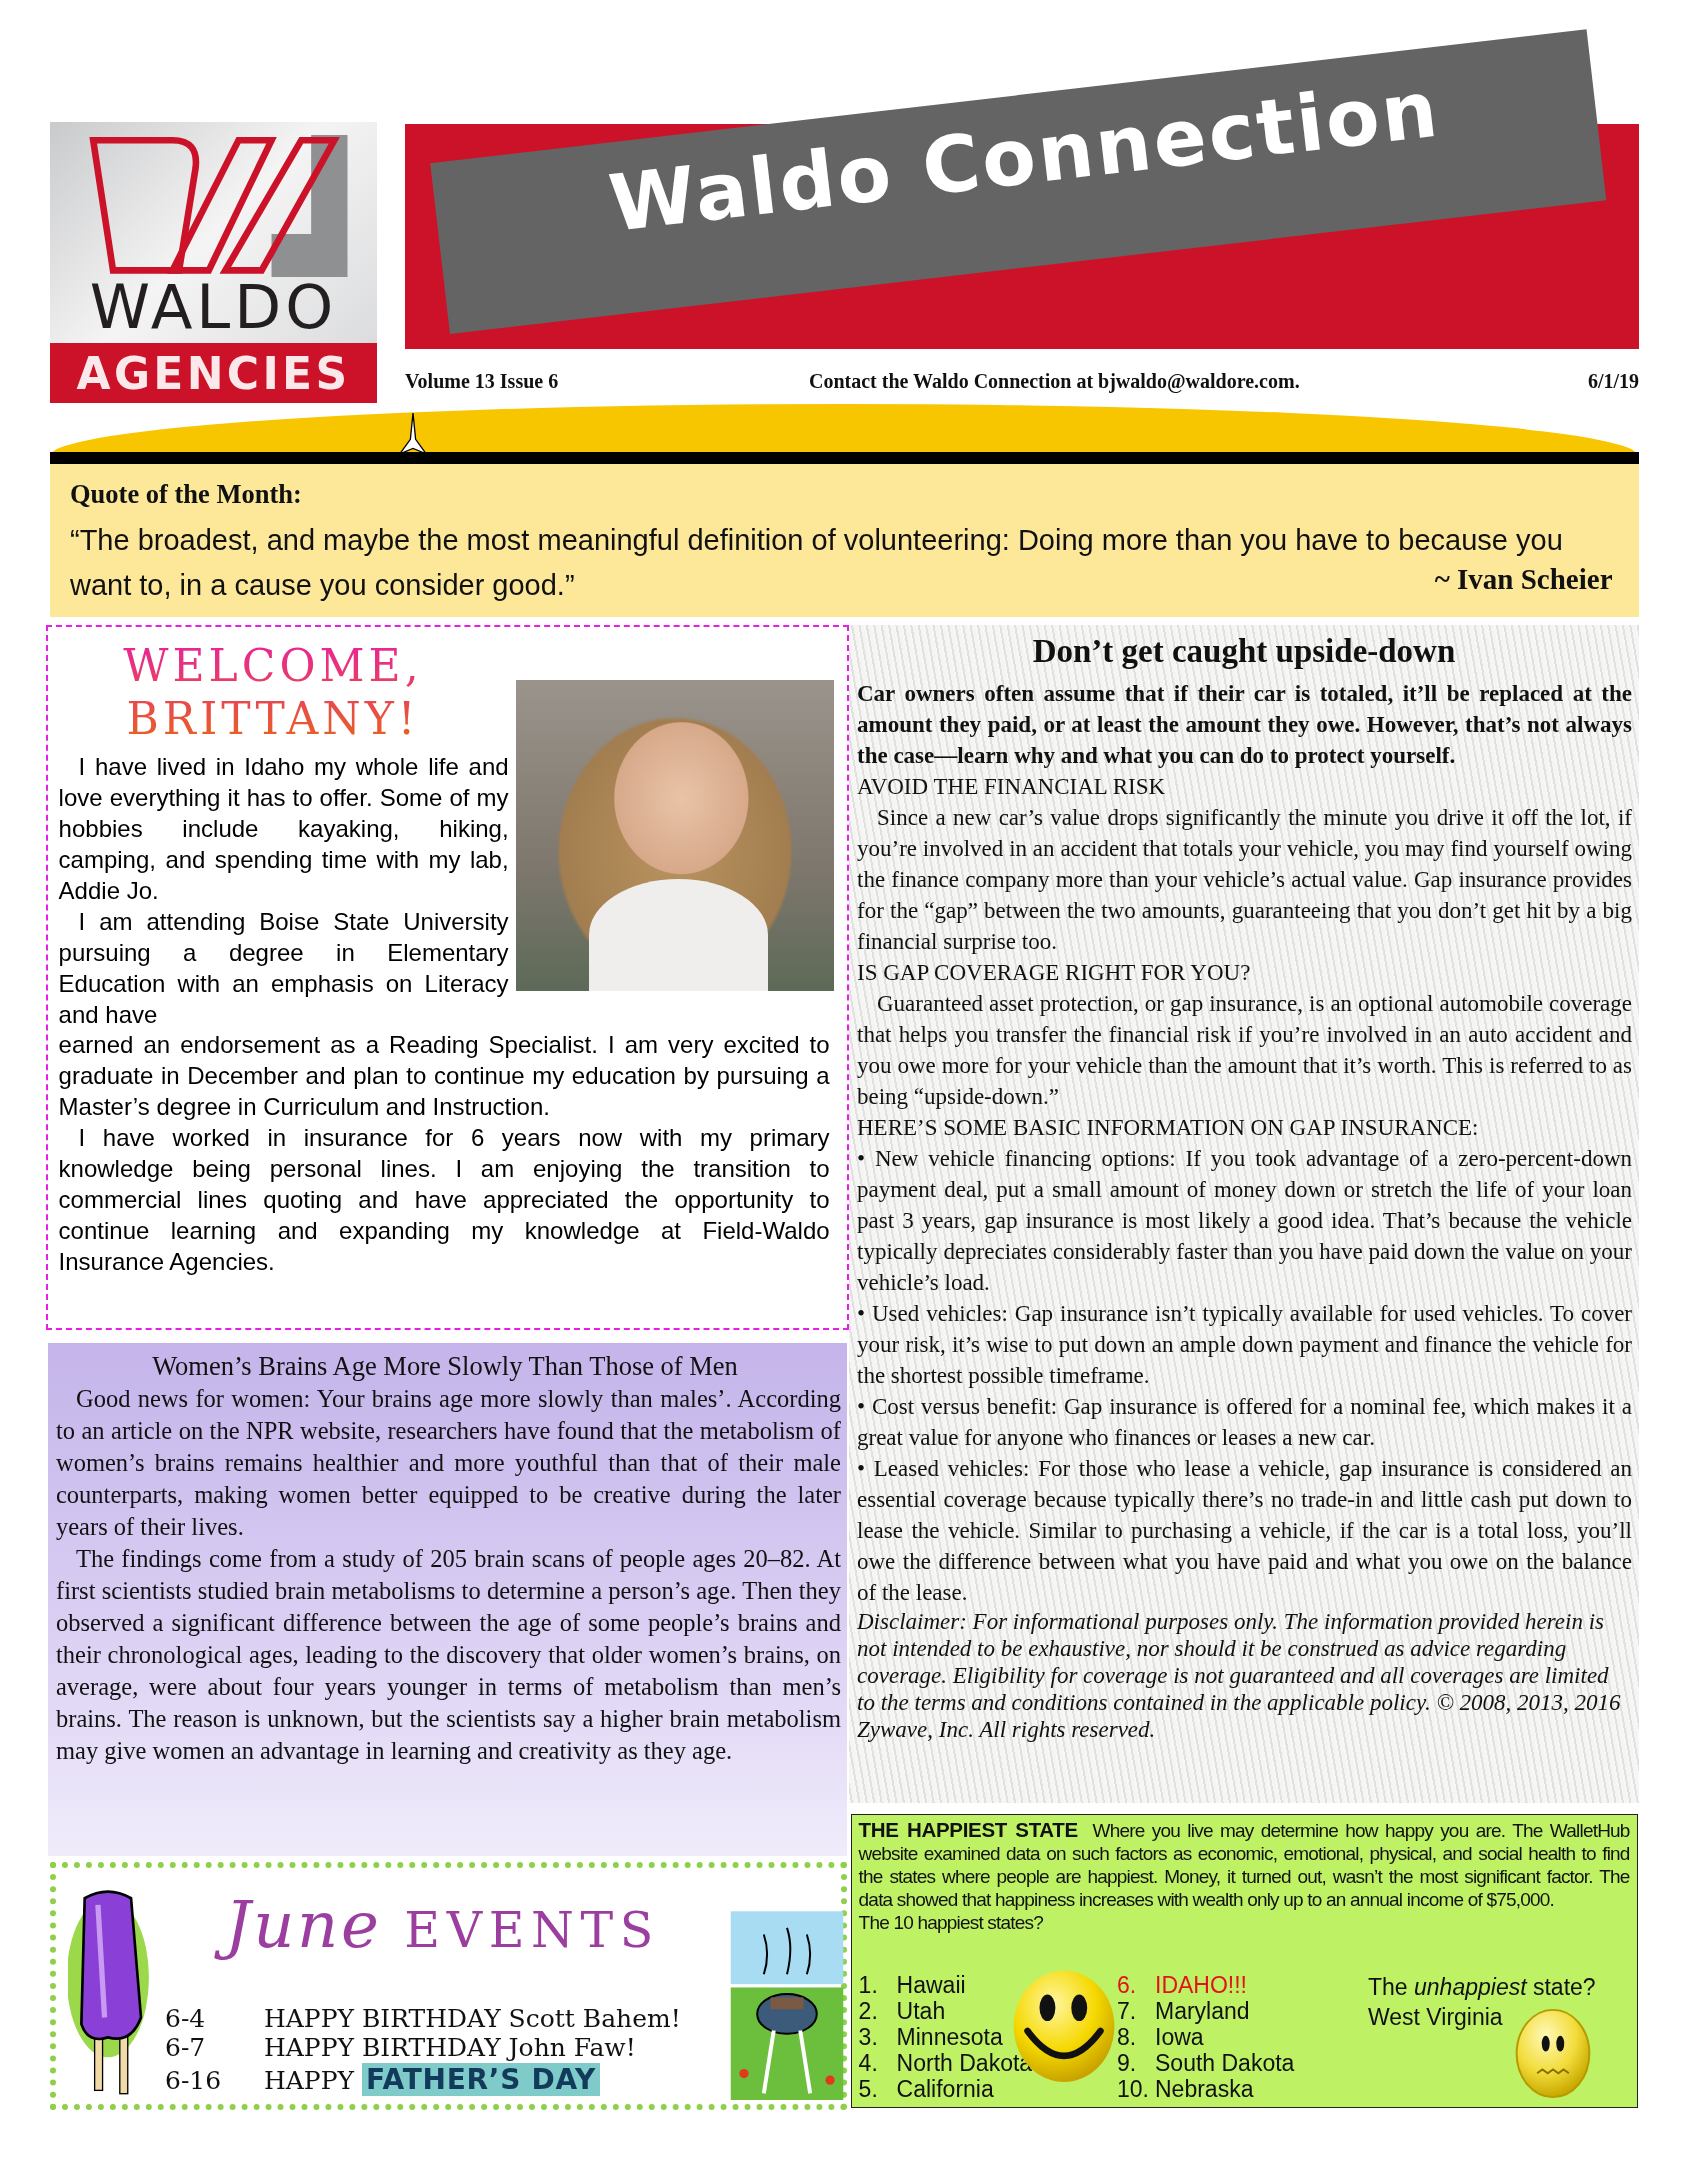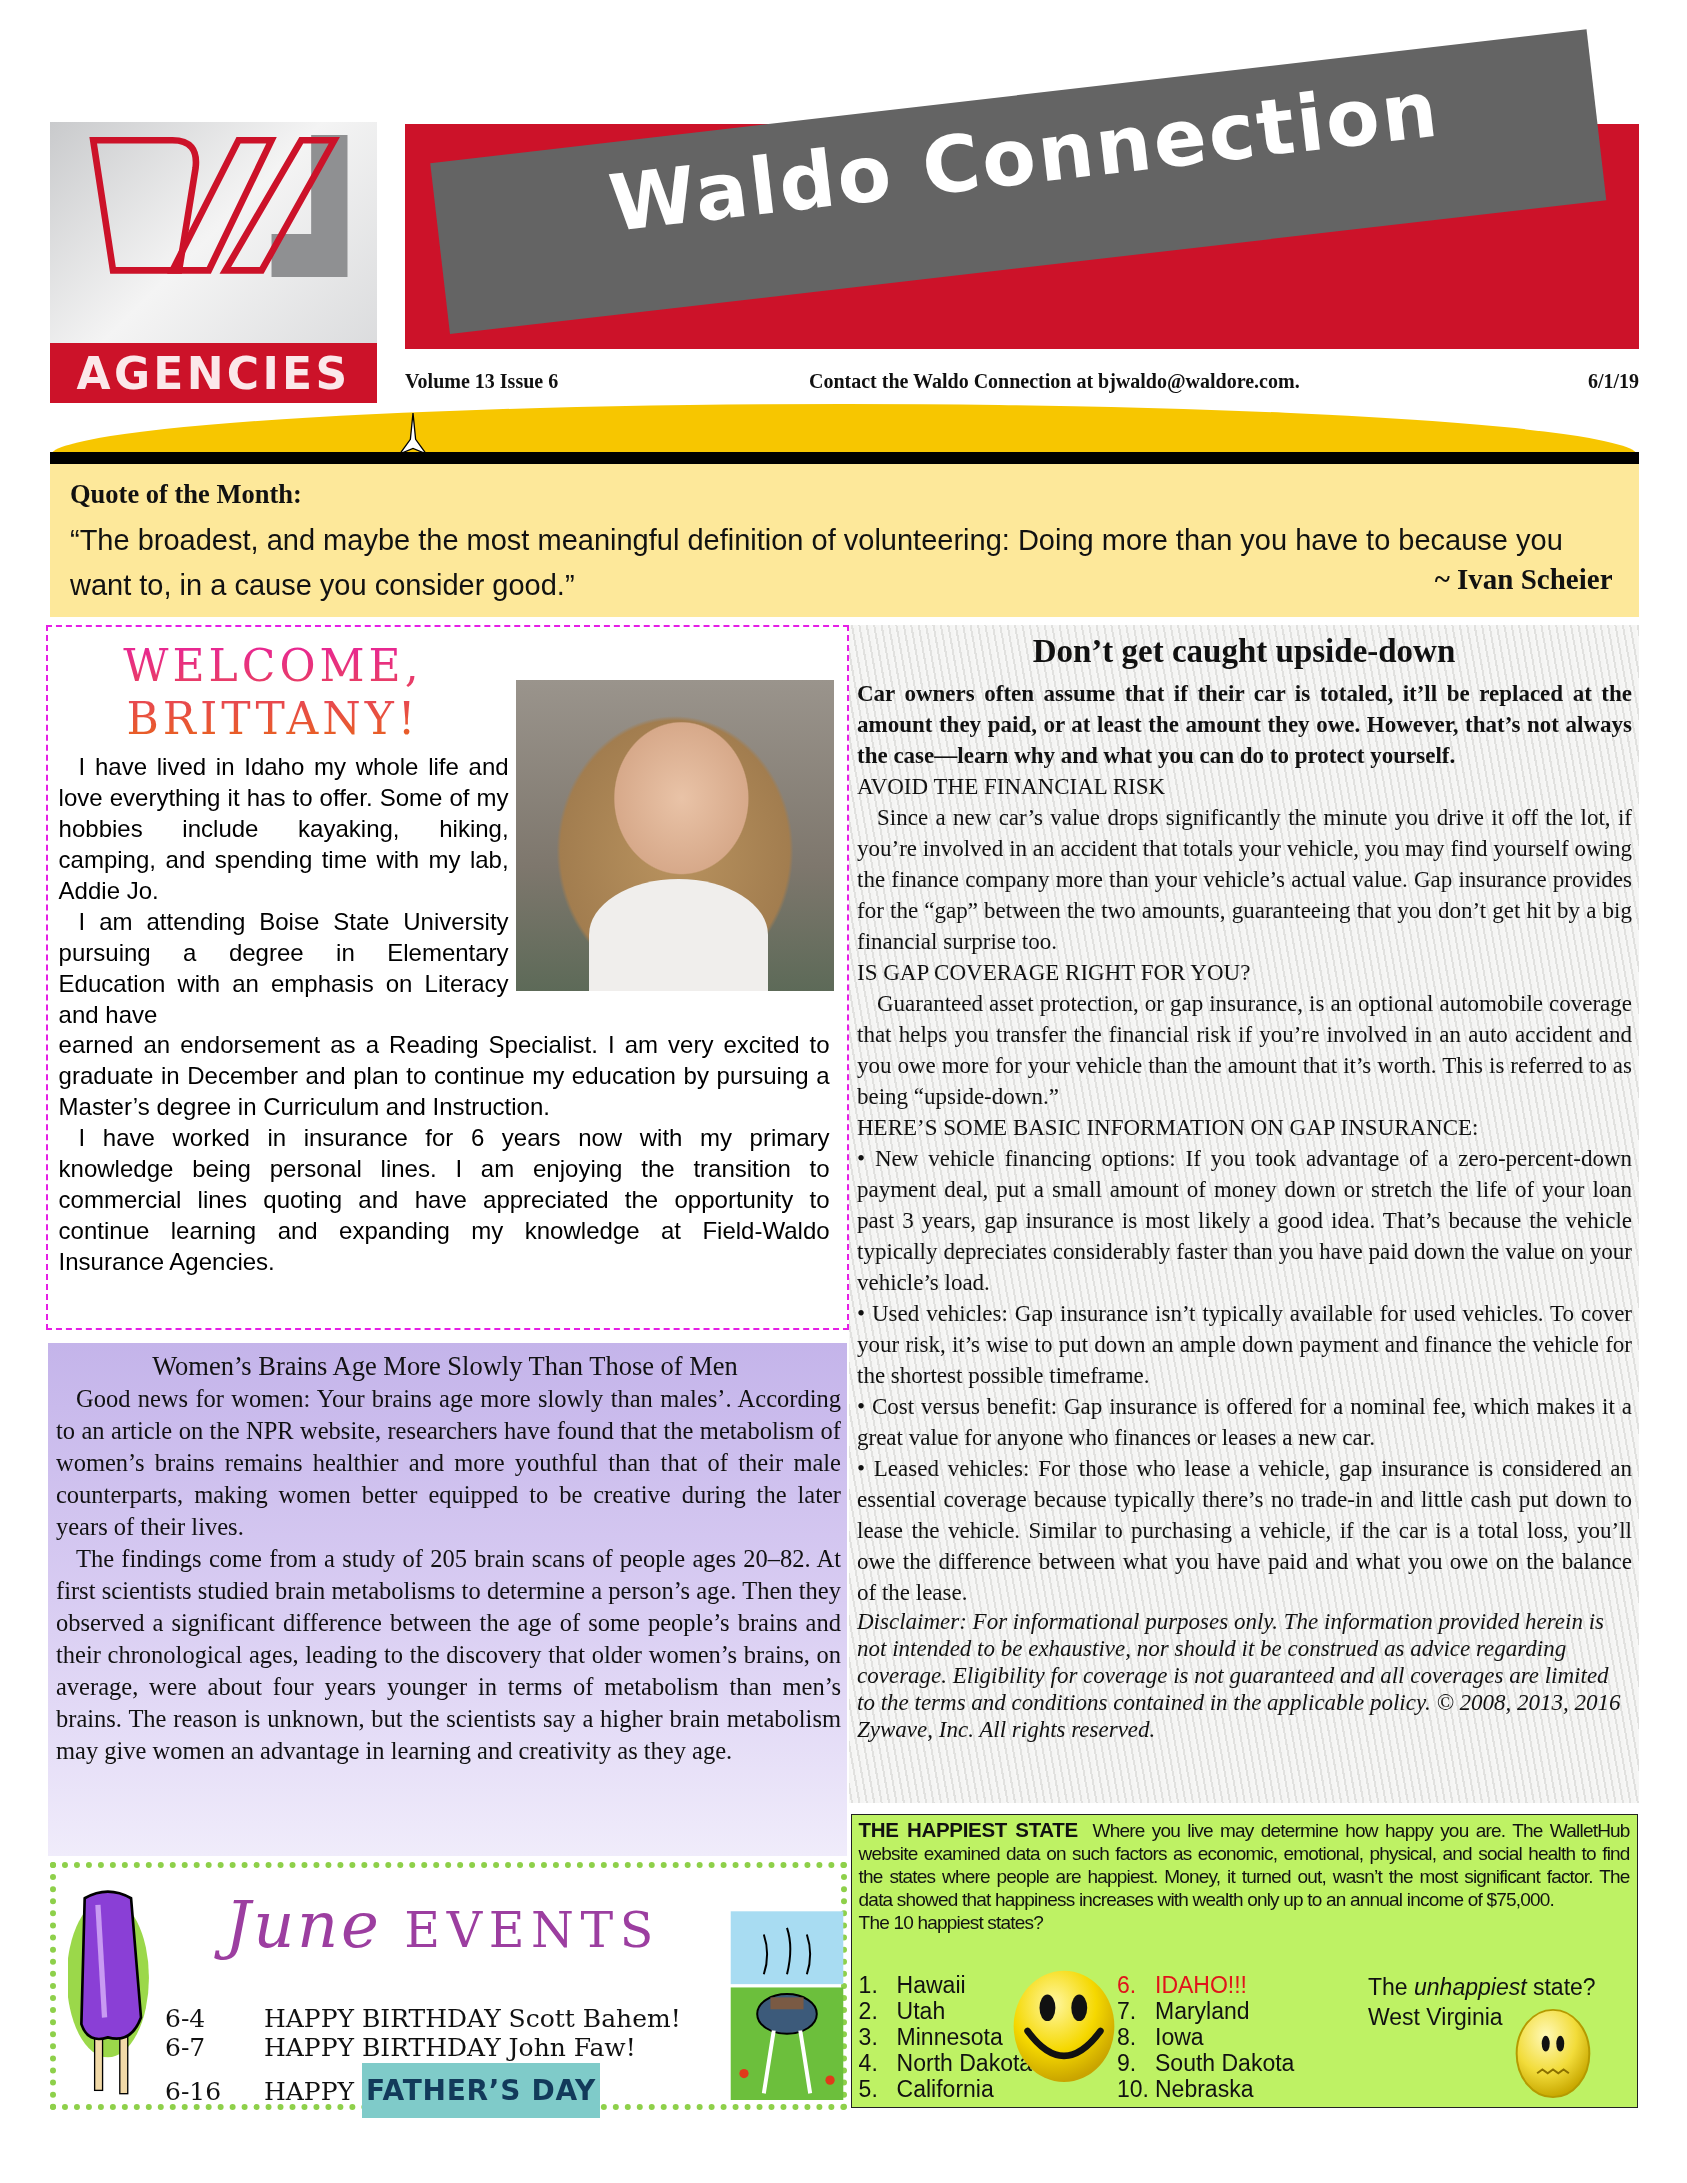--- a/index.html
+++ b/index.html
@@ -48,21 +48,21 @@
   #brains-body { left:8px; top:40px; width:785px; font-size:24.5px; line-height:32px; text-align:justify; }
 
   
   #events { left:50px; top:1862px; width:797px; height:248px; border:6px dotted #8ed04a; box-sizing:border-box; background:#fff; }
   #popsicle { left:12px; top:16.5px; width:93px; height:212px; }
   #bbq { left:668px; top:40px; width:126px; height:192px; }
   #june-title { left:169px; top:20px; font-family:"DejaVu Serif", serif; font-size:64px; color:#9c3ea0; font-style:italic; letter-spacing:2.6px; white-space:nowrap; }
   #june-title .events { font-style:normal; font-size:49px; letter-spacing:6.6px; }
   .ev-row { position:absolute; left:109px; font-family:"DejaVu Serif", serif; font-size:25px; white-space:nowrap; }
   .ev-date { display:inline-block; width:99px; }
-  .fathers { display:inline-block; background:#7fcbc9; color:#123a5a; font-family:"DejaVu Sans", sans-serif; font-weight:bold; font-size:28px; padding:11px 4px; letter-spacing:0.7px; }
+  .fathers { display:inline-block; background:#7fcbc9; color:#123a5a; font-family:"DejaVu Sans", sans-serif; font-weight:bold; font-size:28px; padding:0 4px; letter-spacing:0.7px; }
 
   
   #gap { left:849px; top:625px; width:790px; height:1178px; background:#eeeeec; background-image:repeating-linear-gradient(80deg, rgba(255,255,255,0.55) 0 2px, rgba(200,200,198,0.35) 2px 4px, rgba(255,255,255,0.4) 4px 7.3px); }
   #gap-title { left:0; width:790px; top:8px; text-align:center; font-weight:bold; font-size:33px; }
   #gap-body { left:8px; top:53px; width:775px; font-size:23px; line-height:31px; text-align:justify; }
   #gap-body p { margin:0; }
   #gap-lead { font-weight:bold; }
   #gap-body .h { text-align:left; }
   #gap-body .disc { font-style:italic; text-align:left; line-height:27px; }
 
@@ -84,20 +84,21 @@
 </head>
 <body>
 
 <div id="logo" class="abs">
   <svg class="mono" viewBox="0 0 450 215">
     <polygon points="360,0 415,0 415,215 300,215 300,150 360,150" fill="#8f9092"></polygon>
     <path d="M30,8 L150,8 Q190,8 185,50 L160,205 L60,205 Z" fill="none" stroke="#cc1229" stroke-width="10"></path>
     <path d="M150,205 L250,8 L300,8 L205,205 Z" fill="none" stroke="#cc1229" stroke-width="10"></path>
     <path d="M230,205 L345,8 L395,8 L285,205 Z" fill="none" stroke="#cc1229" stroke-width="10"></path>
   </svg>
+  <div class="waldo">WALDO</div>
   <div class="agencies">AGENCIES</div>
 </div>
 
 <div id="banner-red" class="abs"></div>
 <div id="banner-gray" class="abs"></div>
 <div id="banner-title" class="abs">Waldo Connection</div>
 
 <div id="meta-row" class="abs">
   <span id="meta-volume">Volume 13 Issue 6</span>
   <span id="meta-contact">Contact the Waldo Connection at bjwaldo@waldore.com.</span>

